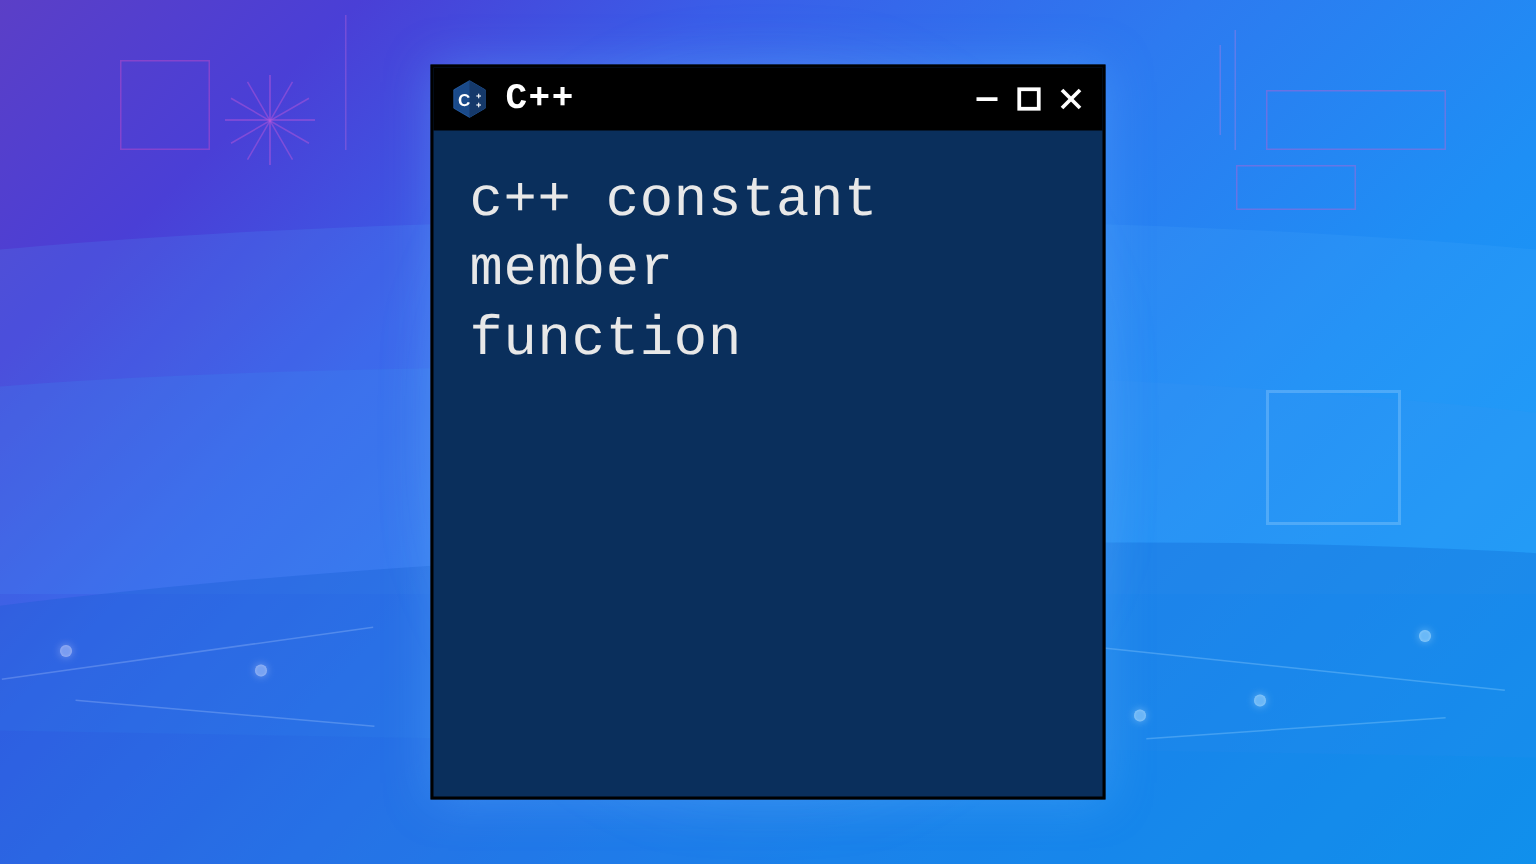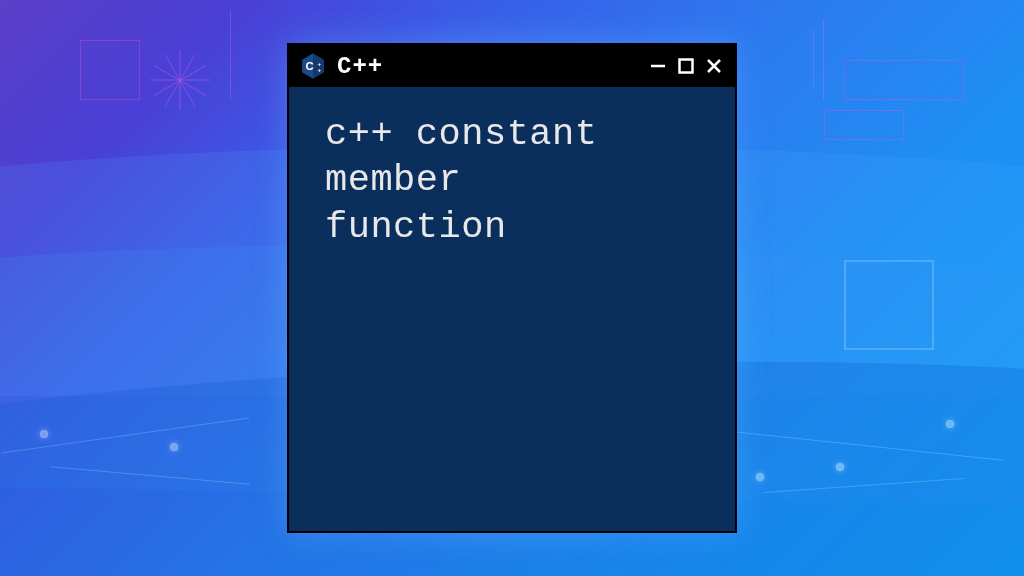--- a/index.html
+++ b/index.html
@@ -168,21 +168,21 @@
       width: 22px;
       height: 22px;
       display: flex;
       align-items: center;
       justify-content: center;
       color: #fff;
     }
     .ctrl svg { display: block;}
     .content {
       flex: 1;
-      padding: 24px 36px;
+      padding: 24px 24px;
       color: #e8e8e8;
       font-family: 'Consolas', 'Courier New', monospace;
       font-size: 37px;
       line-height: 1.25;
       letter-spacing: 0.5px;
       white-space: pre-line;
     }
   </style>
 </head>
 <body>

